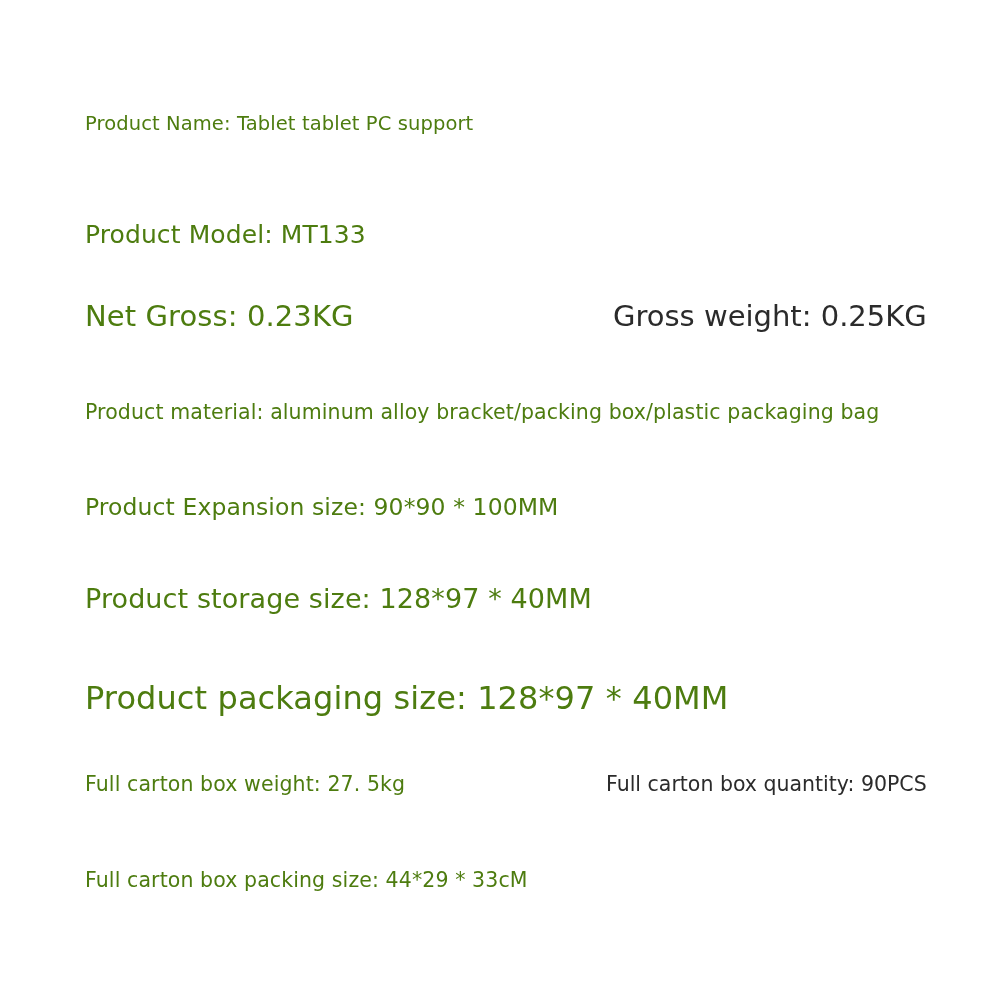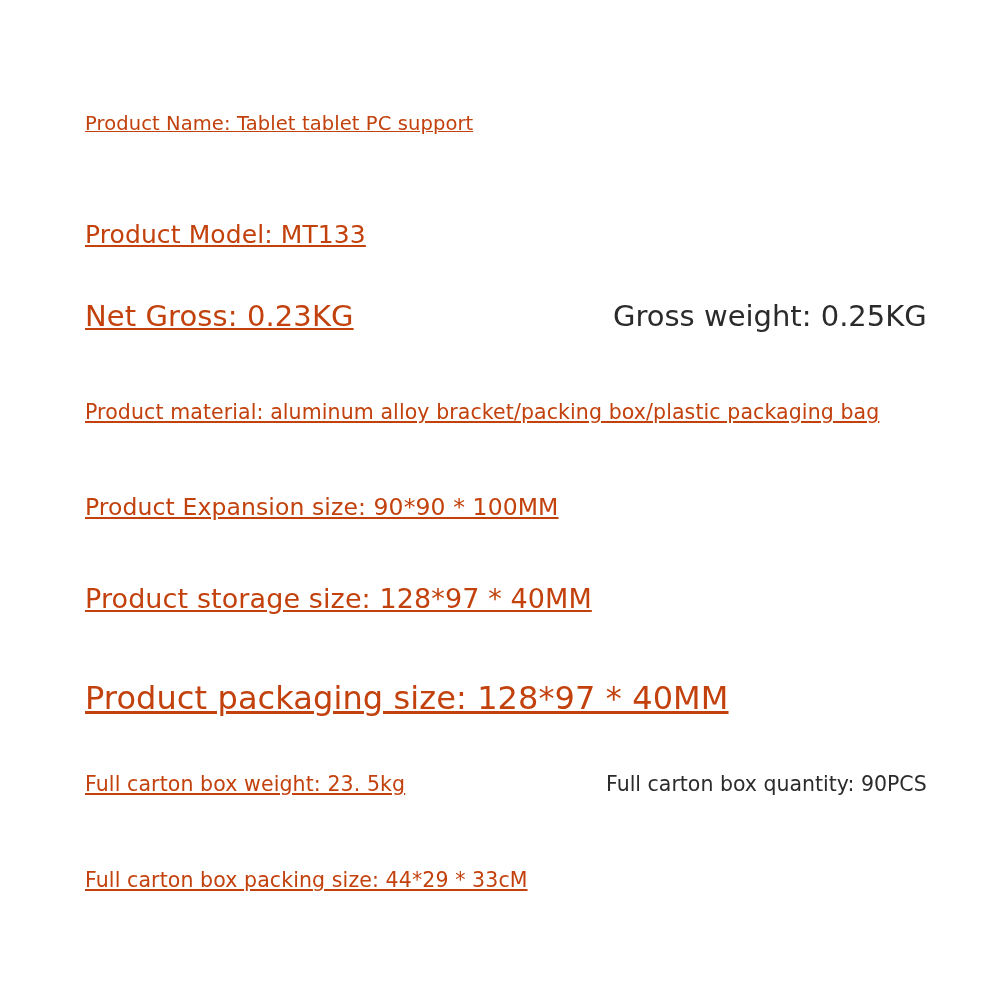--- a/index.html
+++ b/index.html
@@ -22,24 +22,23 @@
   }
   .spec-row {
     position: absolute;
     left: 85px;
     display: flex;
     align-items: baseline;
     white-space: nowrap;
   }
   .spec-label,
   .spec-text {
-    color: #c2410c;
+    color: #4d7c0f;
     font-weight: 400;
     letter-spacing: 0.1px;
-    text-decoration: underline;
   }
   
   #row-name      { top: 112px;  font-size: 19.5px; }
   #row-model     { top: 220px;  font-size: 25px; }
   #row-weights   { top: 299px;  font-size: 29px; }
   #row-material  { top: 400px;  font-size: 20.5px; }
   #row-expansion { top: 493px;  font-size: 23.5px; }
   #row-storage   { top: 583px;  font-size: 27px; }
   #row-packaging { top: 679px;  font-size: 32px; }
   #row-carton    { top: 772px;  font-size: 20.5px; }
@@ -79,21 +78,21 @@
 
   <div class="spec-row" id="row-storage">
     <span class="spec-text">Product storage size: 128*97 * 40MM</span>
   </div>
 
   <div class="spec-row" id="row-packaging">
     <span class="spec-text">Product packaging size: 128*97 * 40MM</span>
   </div>
 
   <div class="spec-row" id="row-carton">
-    <span class="spec-text">Full carton box weight: 23. 5kg</span>
+    <span class="spec-text">Full carton box weight: 27. 5kg</span>
     <span class="second-col" id="carton-qty-group">Full carton box quantity: 90PCS</span>
   </div>
 
   <div class="spec-row" id="row-cartonsize">
     <span class="spec-text">Full carton box packing size: 44*29 * 33cM</span>
   </div>
 
 </div>
 
 </body></html>

